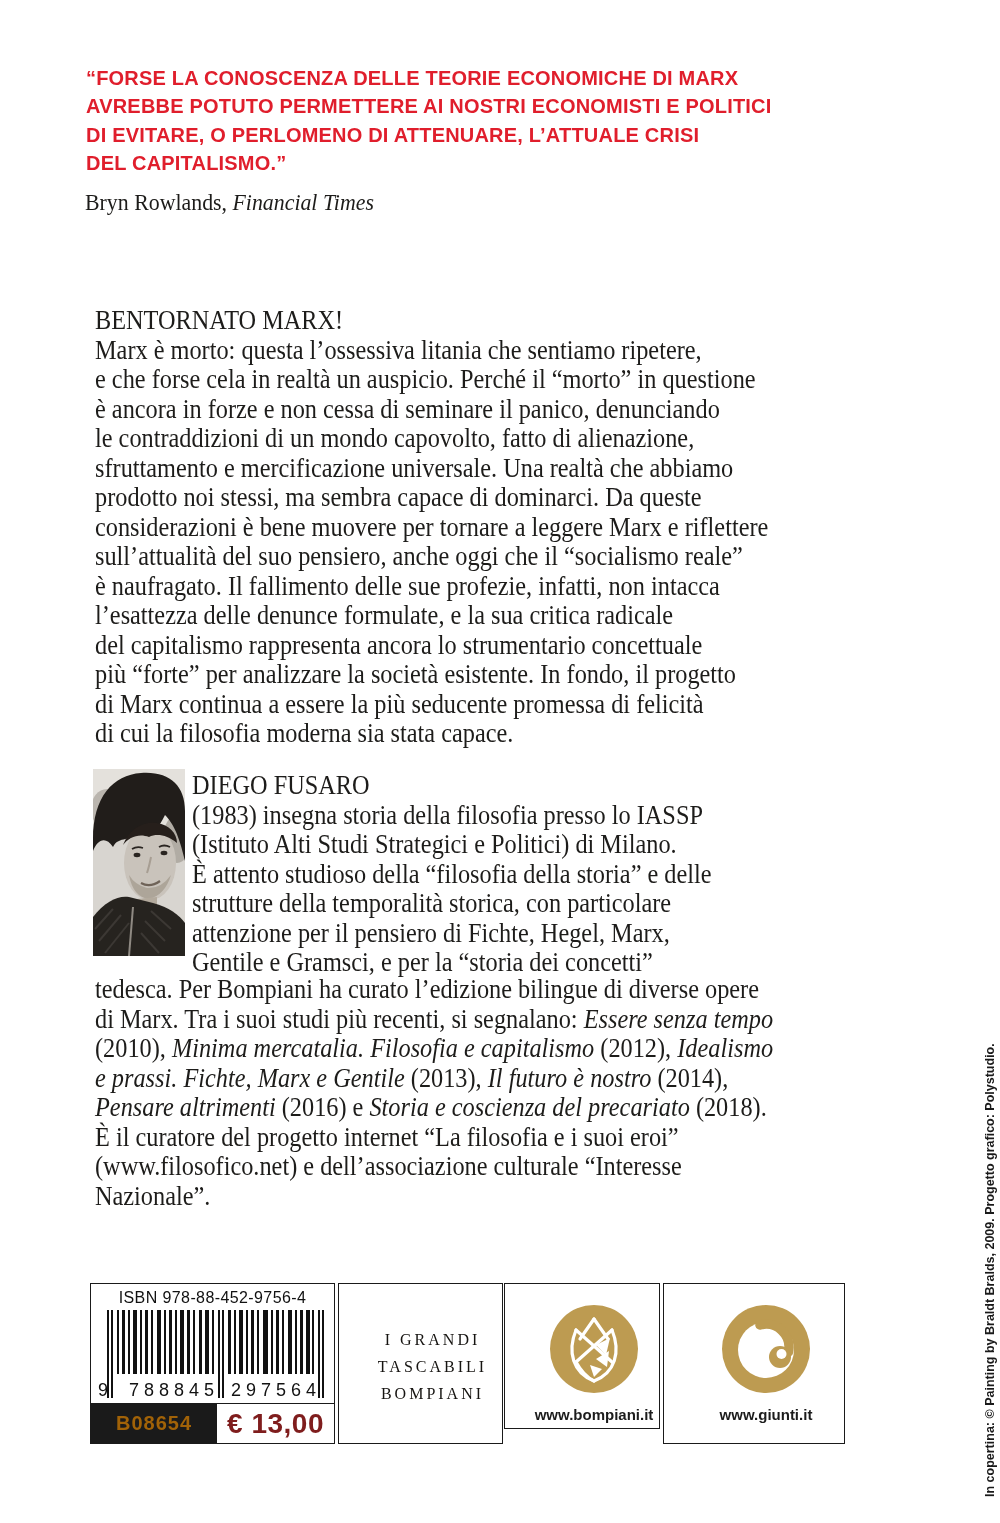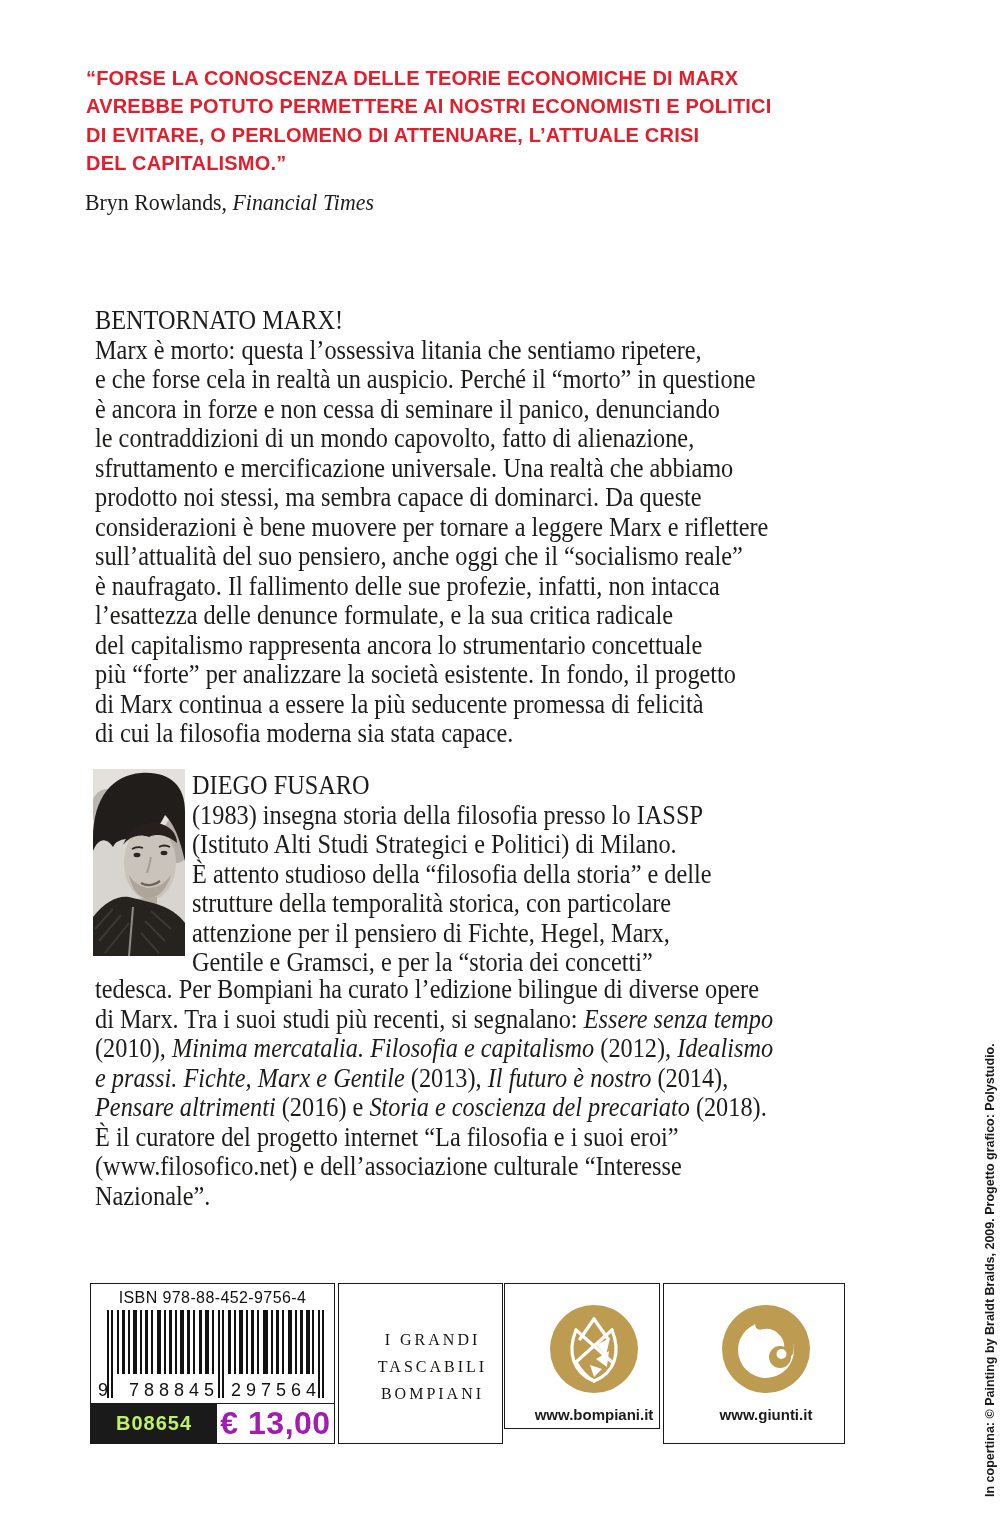--- a/index.html
+++ b/index.html
@@ -45,24 +45,24 @@
   
   .cbox{border:1.5px solid #1a1a1a;box-sizing:border-box;background:#fff;padding-left:24px;}
   .box-isbn{left:90px;top:1283px;width:245px;height:161px;}
   .isbn-label{left:0;top:5px;width:100%;text-align:center;font-size:16px;letter-spacing:.4px;color:#111;}
   .barcode-svg{left:8px;top:26px;}
   .bdigit{top:96px;font-size:18px;color:#111;}
   .bd-lead{left:7px;}
   .bd-g1{left:36px;width:94px;text-align:center;letter-spacing:5px;}
   .bd-g2{left:140px;width:94px;letter-spacing:5px;}
   .price-row{left:0;top:119px;width:100%;height:40.5px;border-top:1.5px solid #1a1a1a;box-sizing:border-box;display:flex;}
-  .code-cell{width:126px;background:#1a1a1a;color:#bef264;display:flex;align-items:center;justify-content:center;
+  .code-cell{width:126px;background:#1a1a1a;color:#a16207;display:flex;align-items:center;justify-content:center;
     font-weight:bold;font-size:20px;letter-spacing:1px;}
   .price-cell{flex:1;display:flex;align-items:center;justify-content:center;
-    font-weight:bold;font-size:32px;color:#a21caf;letter-spacing:.5px;}
+    font-weight:bold;font-size:28px;color:#7f1d1d;letter-spacing:.5px;}
   .box-series{left:338px;top:1283px;width:165px;height:161px;display:flex;align-items:center;justify-content:center;}
   .series-text{font-family:"Liberation Serif",serif;font-size:16px;line-height:27px;
     letter-spacing:3px;text-align:center;white-space:pre;color:#161411;padding-top:6px;}
   .logo-cell{display:flex;flex-direction:column;align-items:center;}
   .box-bompiani{left:504px;top:1283px;width:156px;height:146px;}
   .box-giunti{left:663px;top:1283px;width:182px;height:161px;}
   .logo-cell svg{margin-top:21px;}
   .url-label{margin-top:13px;font-weight:bold;font-size:15px;color:#1c1c1c;}
 
   

